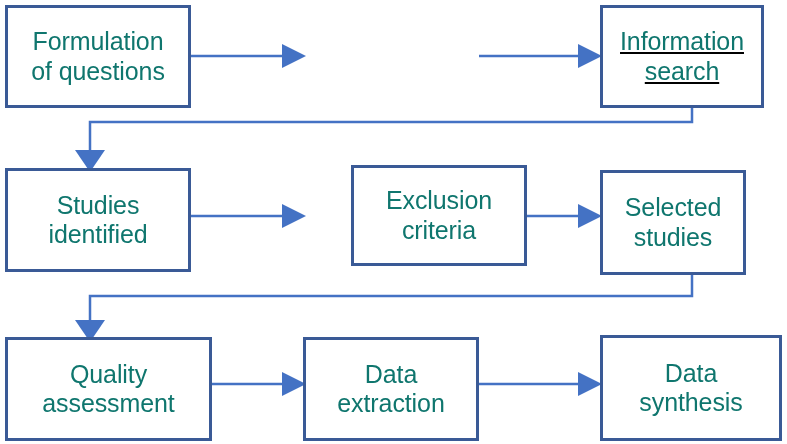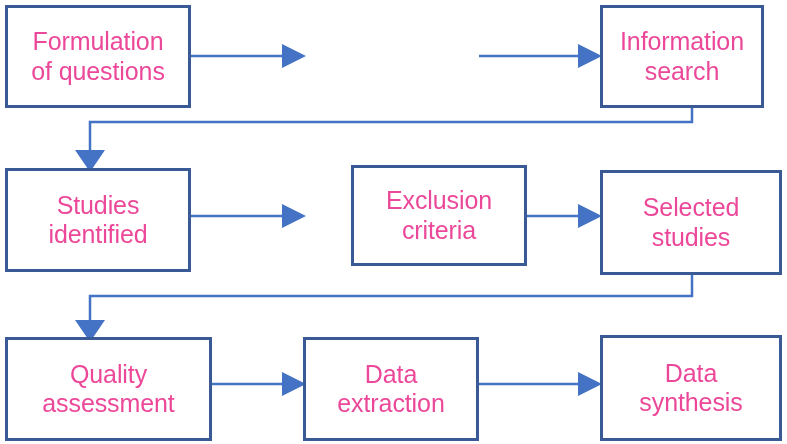--- a/index.html
+++ b/index.html
@@ -29,21 +29,21 @@
     border: 3px solid #3A5A96;
     display: flex;
     align-items: center;
     justify-content: center;
     text-align: center;
     z-index: 2;
   }
   .node-label {
     font-size: 25px;
     line-height: 1.18;
-    color: #ec4899;
+    color: #0f766e;
     white-space: pre-line;
     padding: 0 4px;
     letter-spacing: -0.1px;
   }
 </style>
 </head>
 <body>
 
 <div id="canvas">
 
@@ -86,36 +86,36 @@
       <path d="M 578 372 L 602 384 L 578 396 Z" fill="#4472C4"></path>
     </g>
   </svg>
 
   <div class="node" style="left:5px; top:5px; width:186px; height:103px;">
     <span class="node-label">Formulation
 of questions</span>
   </div>
 
 
-  <div class="node" style="left:600px; top:5px; width:164px; height:103px;">
+  <div class="node" style="left:600px; top:5px; width:164px; height:103px;text-decoration:underline;">
     <span class="node-label">Information
 search</span>
   </div>
 
   <div class="node" style="left:5px; top:168px; width:186px; height:104px;">
     <span class="node-label">Studies
 identified</span>
   </div>
 
   <div class="node" style="left:303px; top:165px; width:176px; height:101px;margin-left:48px;">
     <span class="node-label">Exclusion
 criteria</span>
   </div>
 
-  <div class="node" style="left:600px; top:170px; width:182px; height:105px;">
+  <div class="node" style="left:600px; top:170px; width:146px; height:105px;">
     <span class="node-label">Selected
 studies</span>
   </div>
 
   <div class="node" style="left:5px; top:337px; width:207px; height:104px;">
     <span class="node-label">Quality
 assessment</span>
   </div>
 
   <div class="node" style="left:303px; top:337px; width:176px; height:104px;">

